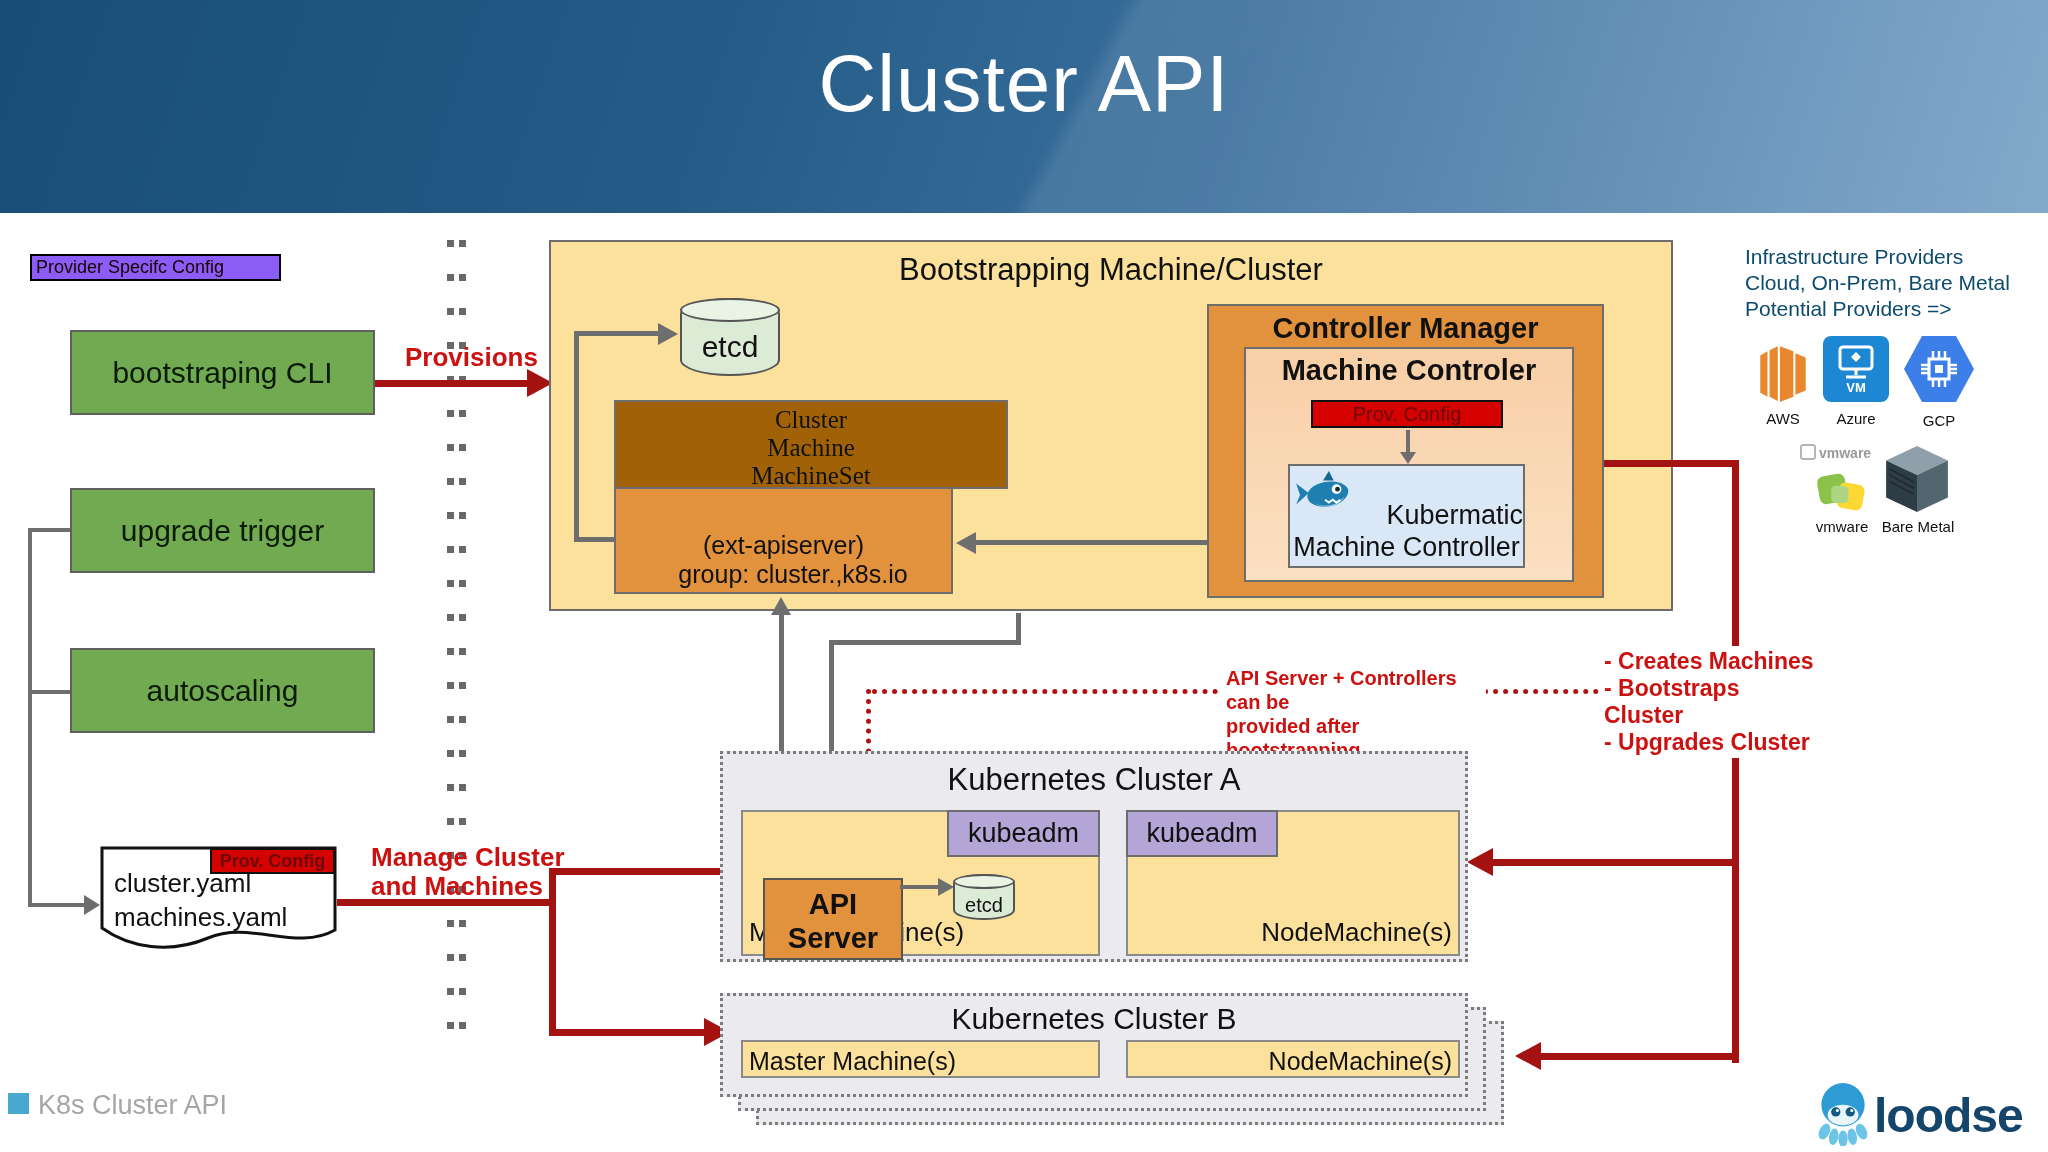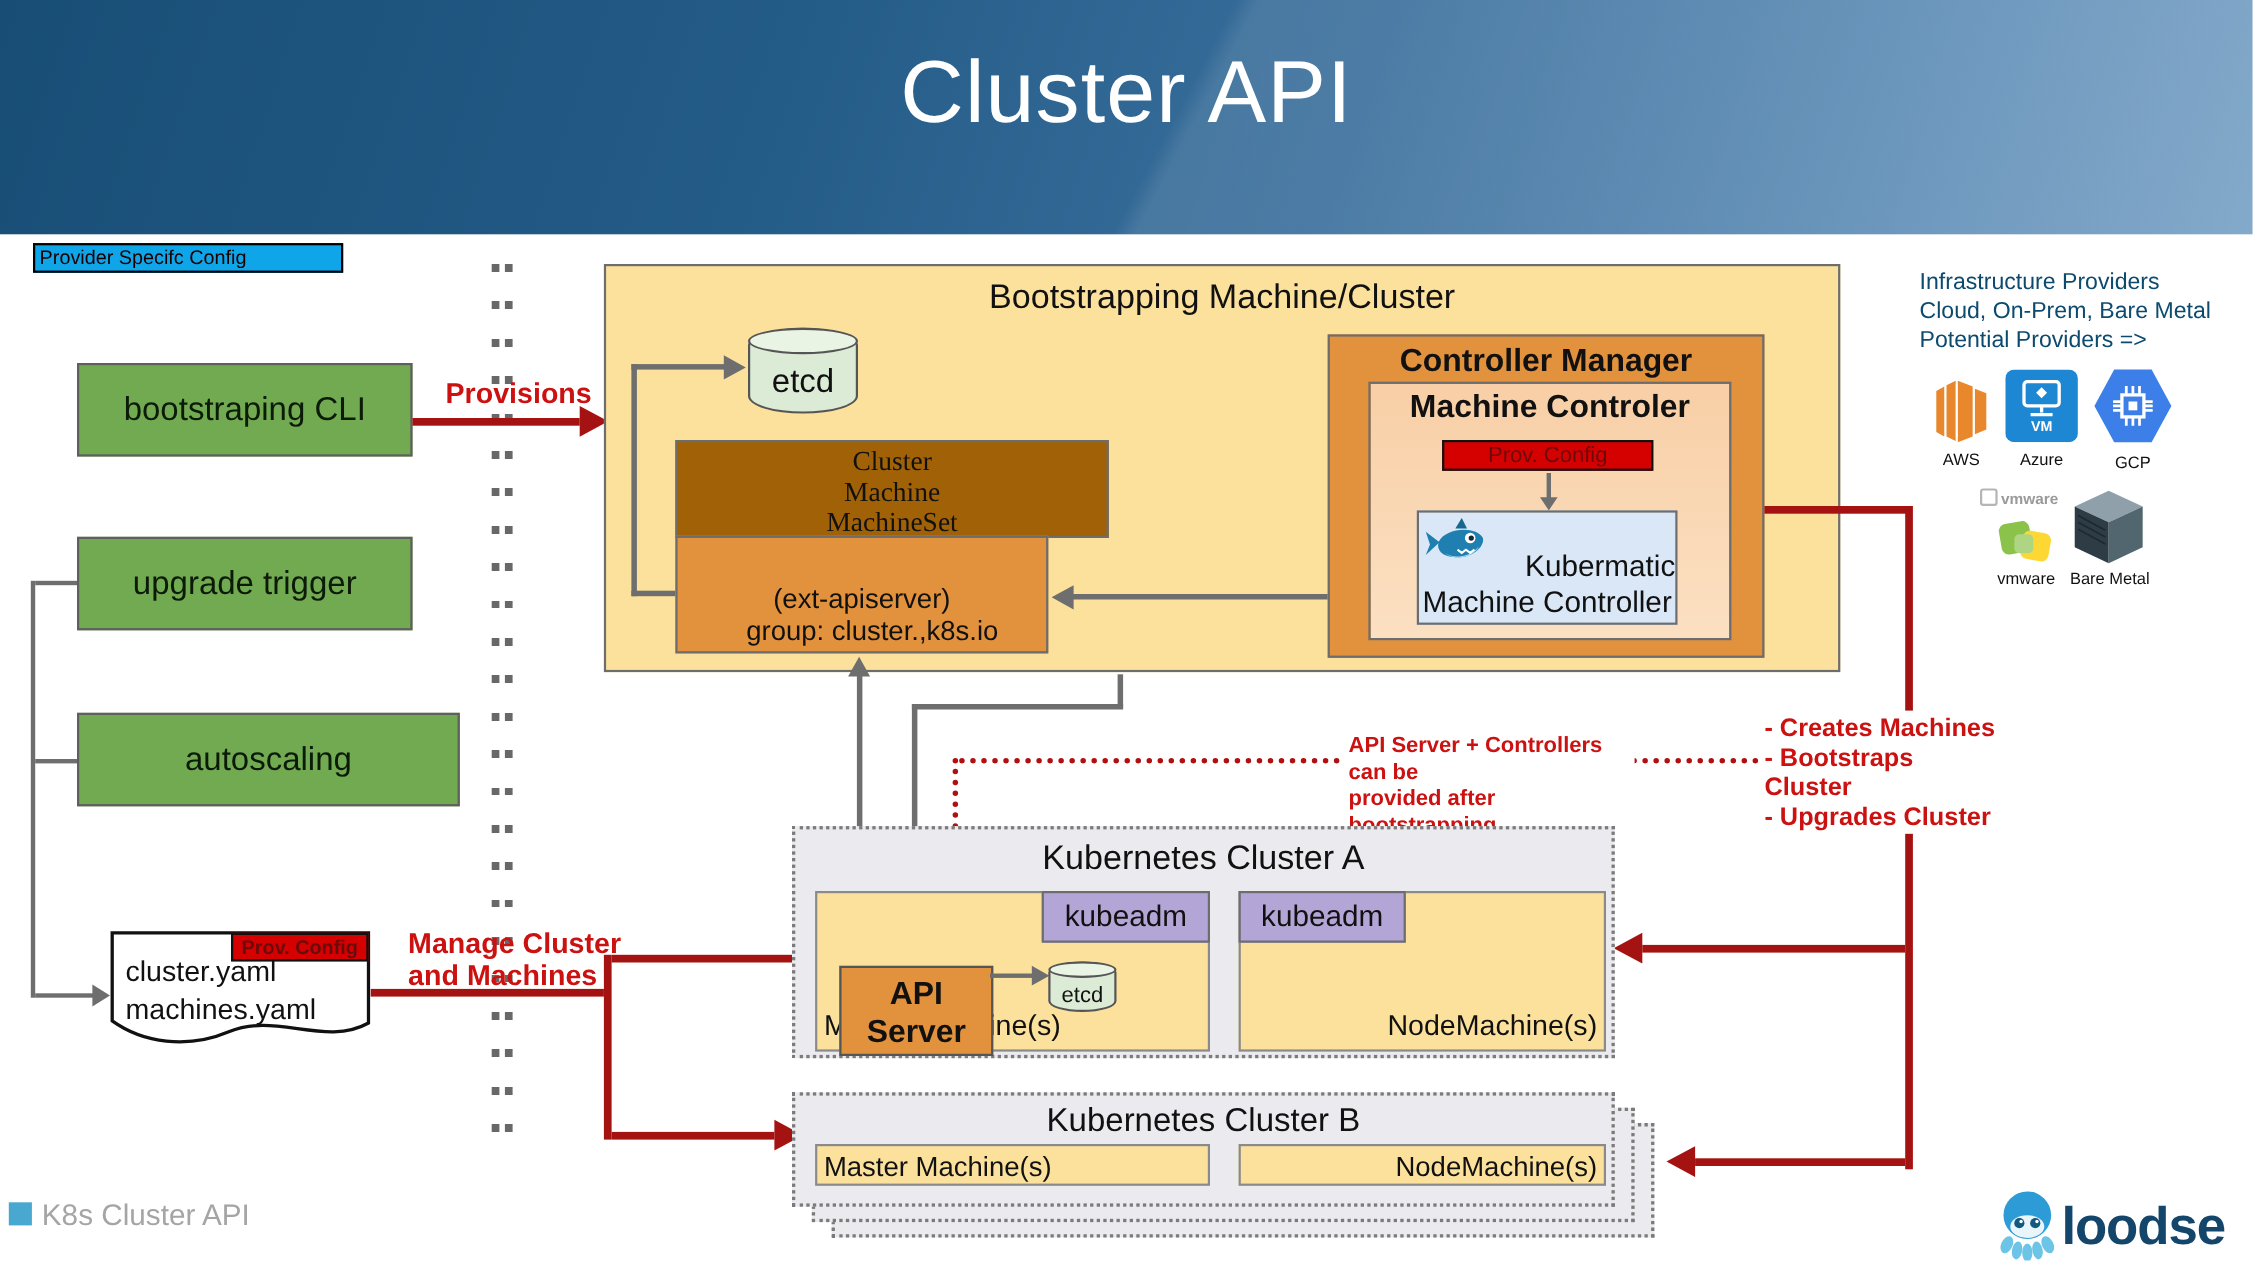--- a/index.html
+++ b/index.html
@@ -29,31 +29,31 @@
   .icon-wrap{position:absolute;}
 </style>
 </head>
 <body>
 
 <div id="slide">
 
   <div class="header"></div>
   <div class="slide-title">Cluster API</div>
 
-  <div class="box flexc" style="left:30px;top:221px;width:282px;height:27px;background:#0ea5e9;border-color:#000;">
+  <div class="box flexc" style="left:30px;top:254px;width:251px;height:27px;background:#8b5cf6;border-color:#000;">
     <span style="font-size:18px;color:#1a0000;width:100%;text-align:left;padding-left:4px;">Provider Specifc Config</span>
   </div>
 
   <div class="box flexc" style="left:70px;top:330px;width:305px;height:85px;background:#72aa52;border-color:#5f5f5f;font-size:30px;color:#0c1a08;">
     <span>bootstraping CLI</span>
   </div>
   <div class="box flexc" style="left:70px;top:488px;width:305px;height:85px;background:#72aa52;border-color:#5f5f5f;font-size:30px;color:#0c1a08;">
     <span>upgrade trigger</span>
   </div>
-  <div class="box flexc" style="left:70px;top:648px;width:348px;height:85px;background:#72aa52;border-color:#5f5f5f;font-size:30px;color:#0c1a08;">
+  <div class="box flexc" style="left:70px;top:648px;width:305px;height:85px;background:#72aa52;border-color:#5f5f5f;font-size:30px;color:#0c1a08;">
     <span>autoscaling</span>
   </div>
 
   <div class="gline" style="left:28px;top:528px;width:4px;height:379px;"></div>
   <div class="gline" style="left:32px;top:528px;width:38px;height:4px;"></div>
   <div class="gline" style="left:32px;top:690px;width:38px;height:4px;"></div>
   <div class="gline" style="left:32px;top:903px;width:54px;height:4px;"></div>
   <div class="tri" style="left:84px;top:895px;border-top:10px solid transparent;border-bottom:10px solid transparent;border-left:16px solid #6e6e6e;"></div>
 
   <div class="abs" style="left:100px;top:846px;width:237px;height:112px;">

